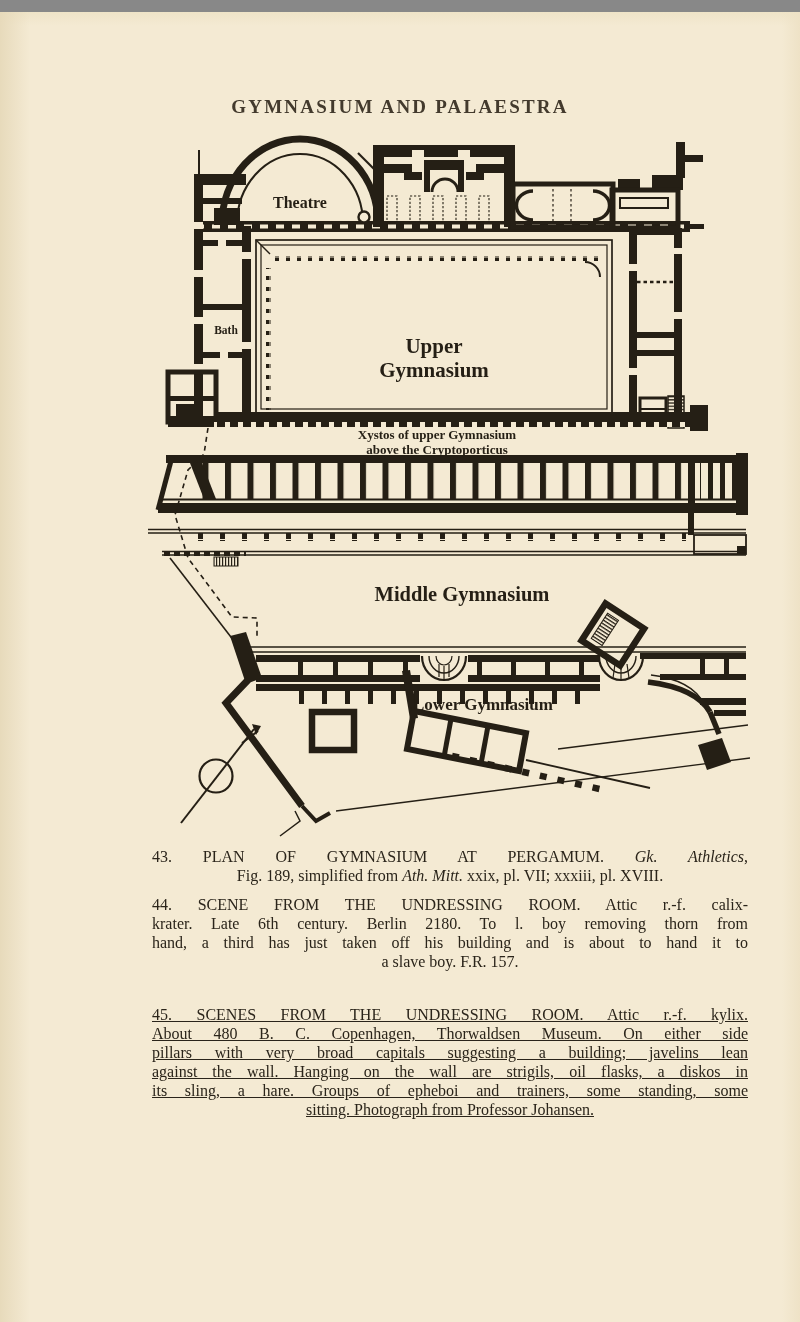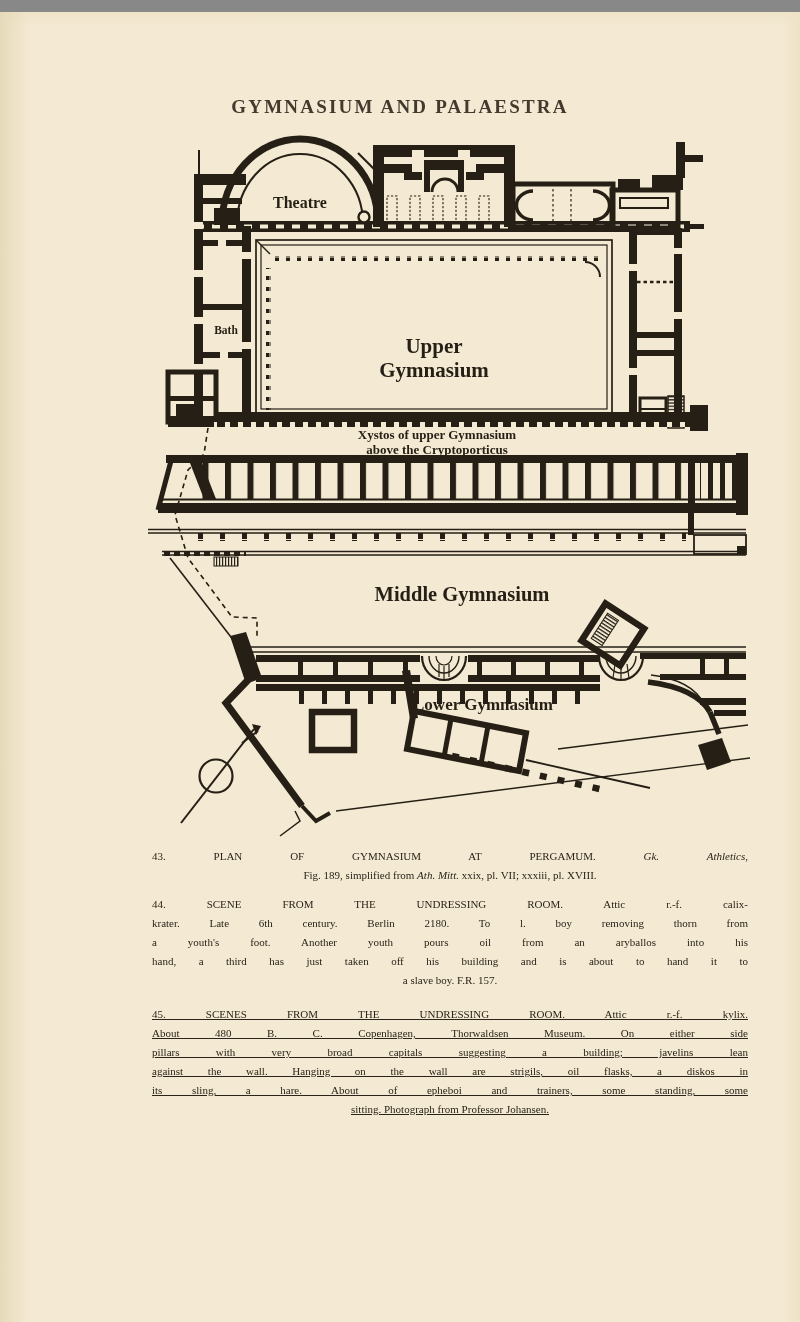--- a/index.html
+++ b/index.html
@@ -11,21 +11,21 @@
                      linear-gradient(180deg,#efe4c8 0px,rgba(239,228,200,0) 14px);
     font-family:"Liberation Serif","DejaVu Serif",serif;
     color:var(--ink,#251f15);
   }
   .page-title{
     position:absolute;top:84px;left:0;width:800px;text-align:center;
     font-size:19px;letter-spacing:2.2px;font-weight:600;color:#433a2d;
   }
   .figure-svg{position:absolute;top:0;left:0;}
   .figure-svg text{fill:var(--ink,#251f15);font-family:"Liberation Serif","DejaVu Serif",serif;font-weight:600;}
-  .caption{position:absolute;left:152px;width:596px;font-size:11px;line-height:19px;color:#2a241a;}
+  .caption{position:absolute;left:152px;width:596px;font-size:16px;line-height:19px;color:#2a241a;}
   .cap-line{text-align:justify;text-align-last:justify;}
   .cap-last{text-align:center;}
   .it{font-style:italic;}
 </style>
 </head>
 <body>
 
 <div class="page">
 
   <div class="page-title">GYMNASIUM AND PALAESTRA</div>
@@ -295,27 +295,26 @@
   </svg>
 
   <div class="caption" style="top:835px;">
     <div class="cap-line"><span>43. PLAN OF GYMNASIUM AT PERGAMUM. </span><span class="it">Gk. Athletics</span><span>,</span></div>
     <div class="cap-last"><span>Fig. 189, simplified from </span><span class="it">Ath. Mitt.</span><span> xxix, pl. VII; xxxiii, pl. XVIII.</span></div>
   </div>
 
   <div class="caption" style="top:883px;">
     <div class="cap-line">44. SCENE FROM THE UNDRESSING ROOM. Attic r.-f. calix-</div>
     <div class="cap-line">krater. Late 6th century. Berlin 2180. To l. boy removing thorn from</div>
-    <div class="cap-line">a youth's foot. Another youth pours oil from an aryballos into his</div>
     <div class="cap-line">hand, a third has just taken off his building and is about to hand it to</div>
     <div class="cap-last">a slave boy. F.R. 157.</div>
   </div>
 
   <div class="caption" style="top:993px;text-decoration:underline;">
     <div class="cap-line">45. SCENES FROM THE UNDRESSING ROOM. Attic r.-f. kylix.</div>
     <div class="cap-line">About 480 B. C. Copenhagen, Thorwaldsen Museum. On either side</div>
     <div class="cap-line">pillars with very broad capitals suggesting a building; javelins lean</div>
     <div class="cap-line">against the wall. Hanging on the wall are strigils, oil flasks, a diskos in</div>
-    <div class="cap-line">its sling, a hare. About of epheboi and trainers, some standing, some</div>
+    <div class="cap-line">its sling, a hare. Groups of epheboi and trainers, some standing, some</div>
     <div class="cap-last">sitting. Photograph from Professor Johansen.</div>
   </div>
 
 </div>
 
 </body></html>

